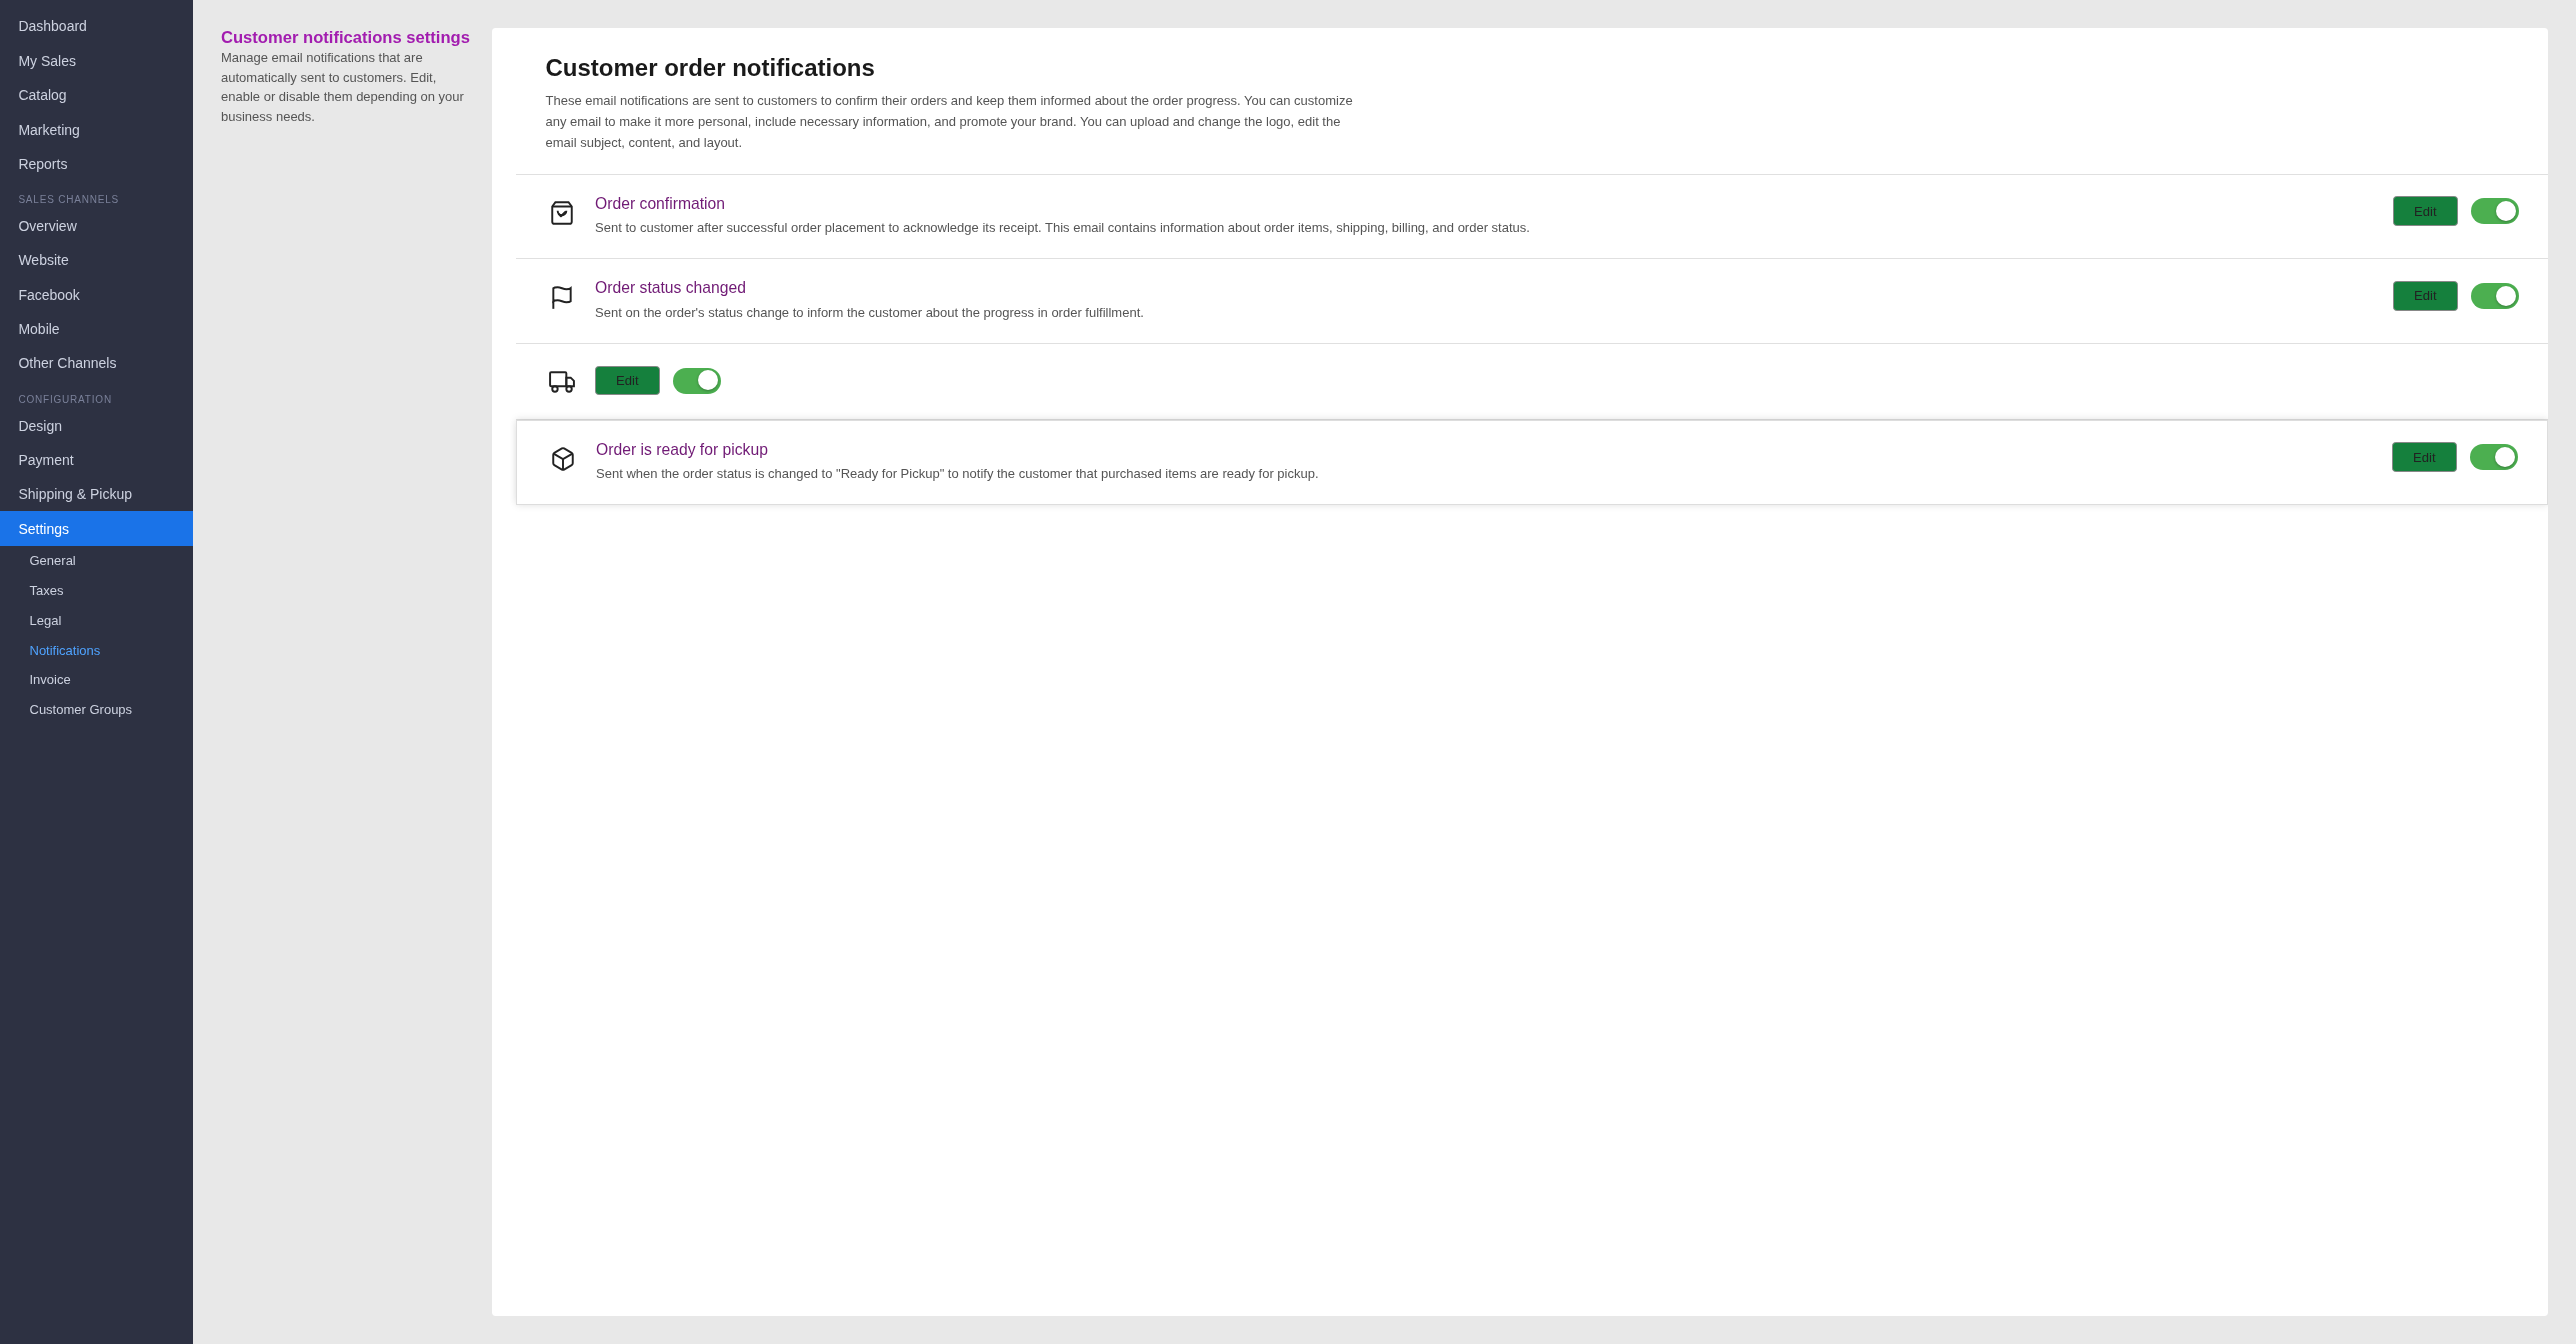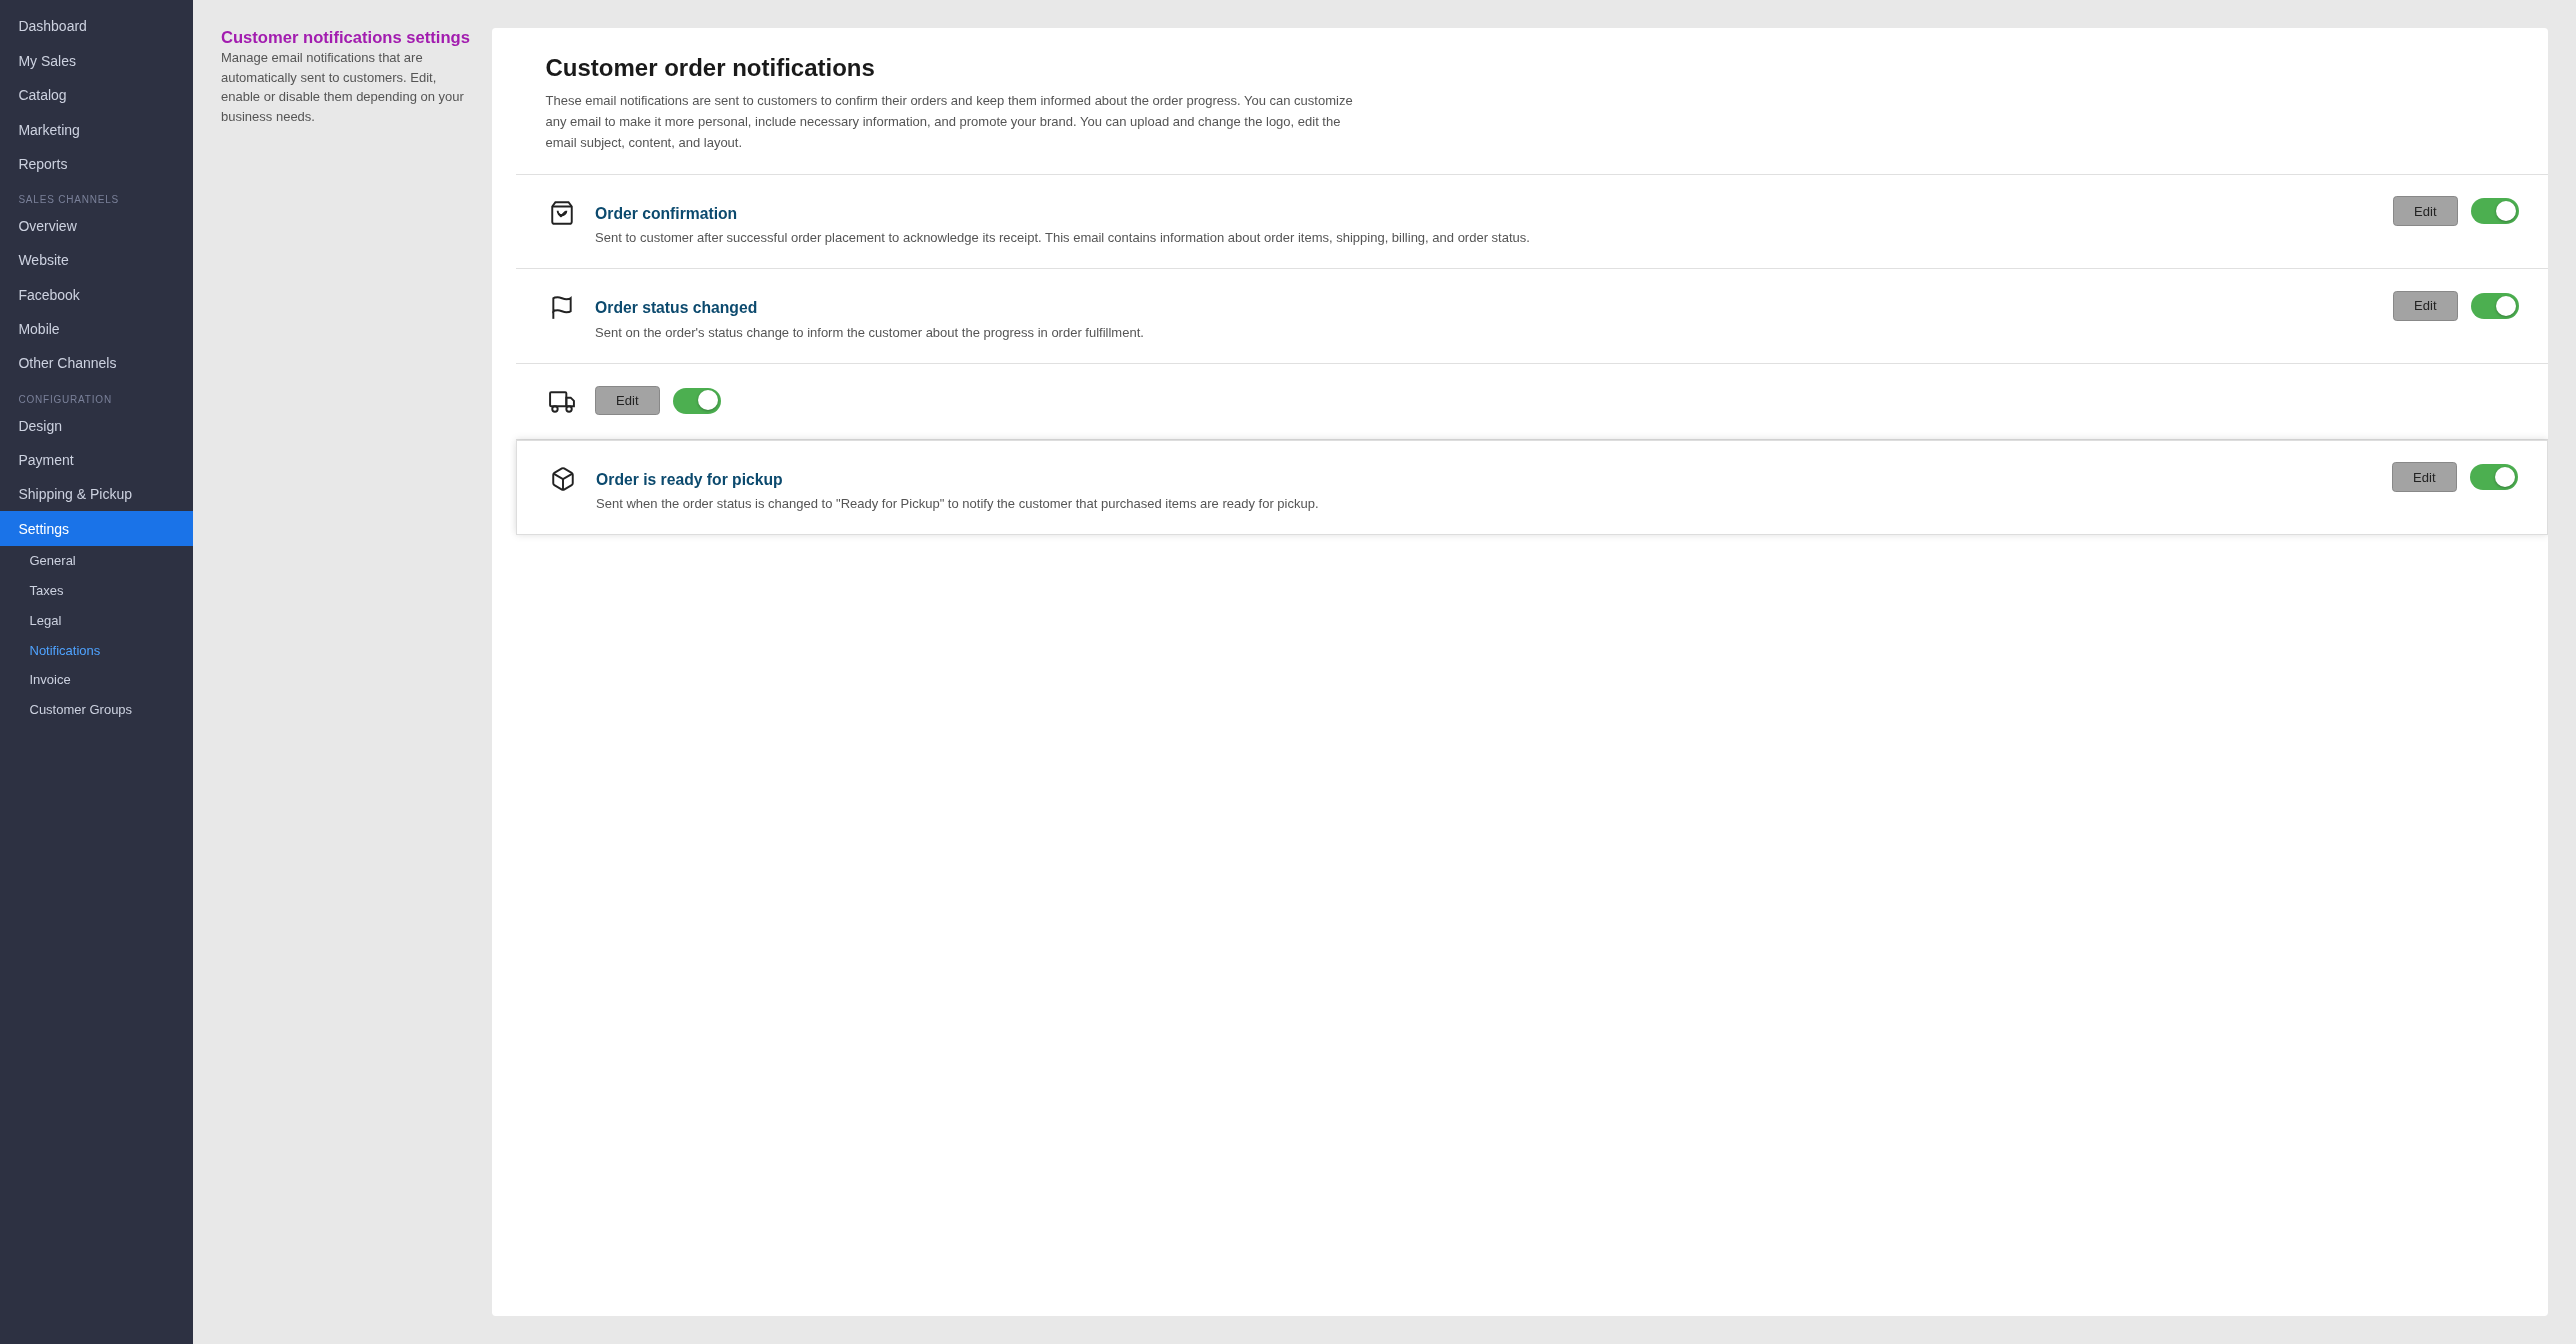--- a/index.html
+++ b/index.html
@@ -123,41 +123,40 @@
       height: 26px;
       stroke: #222;
       fill: none;
       stroke-width: 1.8;
     }
     .notification-body {
       flex: 1;
     }
     .notification-body h3 {
       font-size: 15.7px;
-      font-weight: 700;
-      color: #0c4a6e;
+      font-weight: 400;
+      color: #701a75;
       margin-bottom: 5.5px;
-      margin-top: 10px;
     }
     .notification-body p {
       font-size: 13px;
       color: #555;
       line-height: 1.55;
     }
     .notification-actions {
       display: flex;
       align-items: center;
       gap: 13px;
       min-width: 110px;
       justify-content: flex-end;
       padding-top: 1.8px;
     }
     .edit-btn {
       border: 1.4px solid #888;
-      background: #a3a3a3;
+      background: #15803d;
       color: #222;
       font-size: 13px;
       font-weight: 500;
       padding: 6.4px 20px;
       border-radius: 3.7px;
       cursor: pointer;
       white-space: nowrap;
     }
 
     

